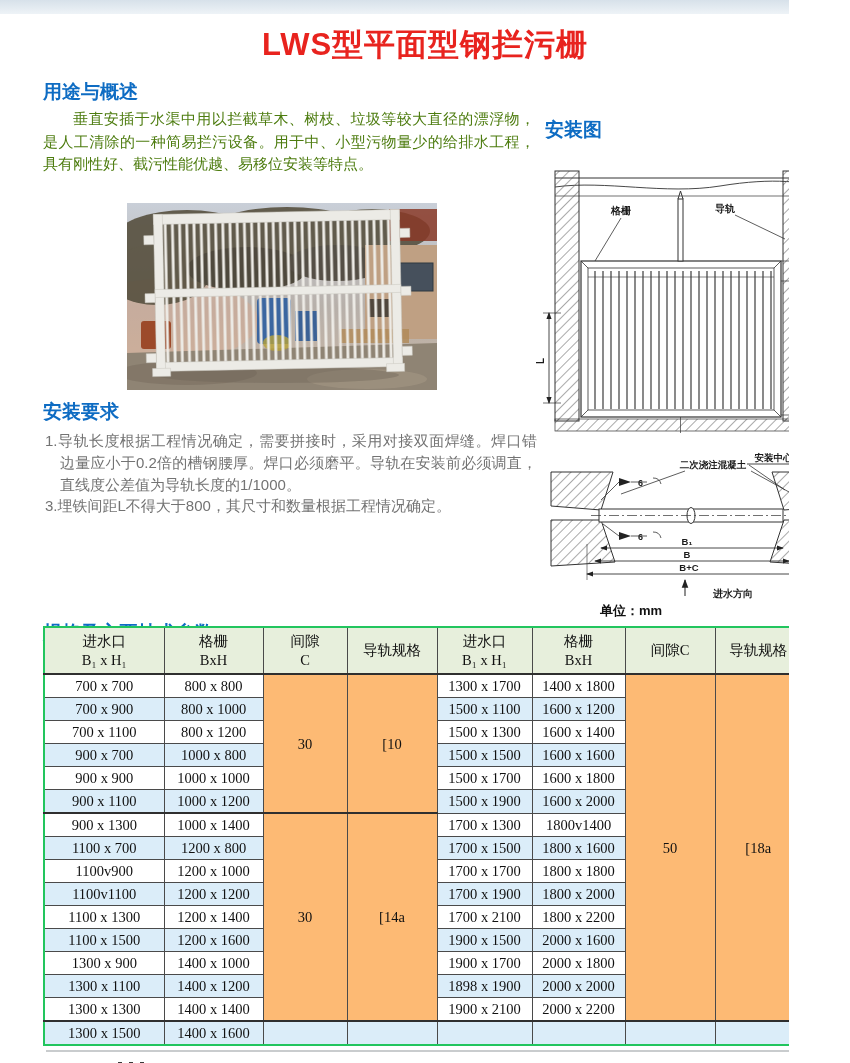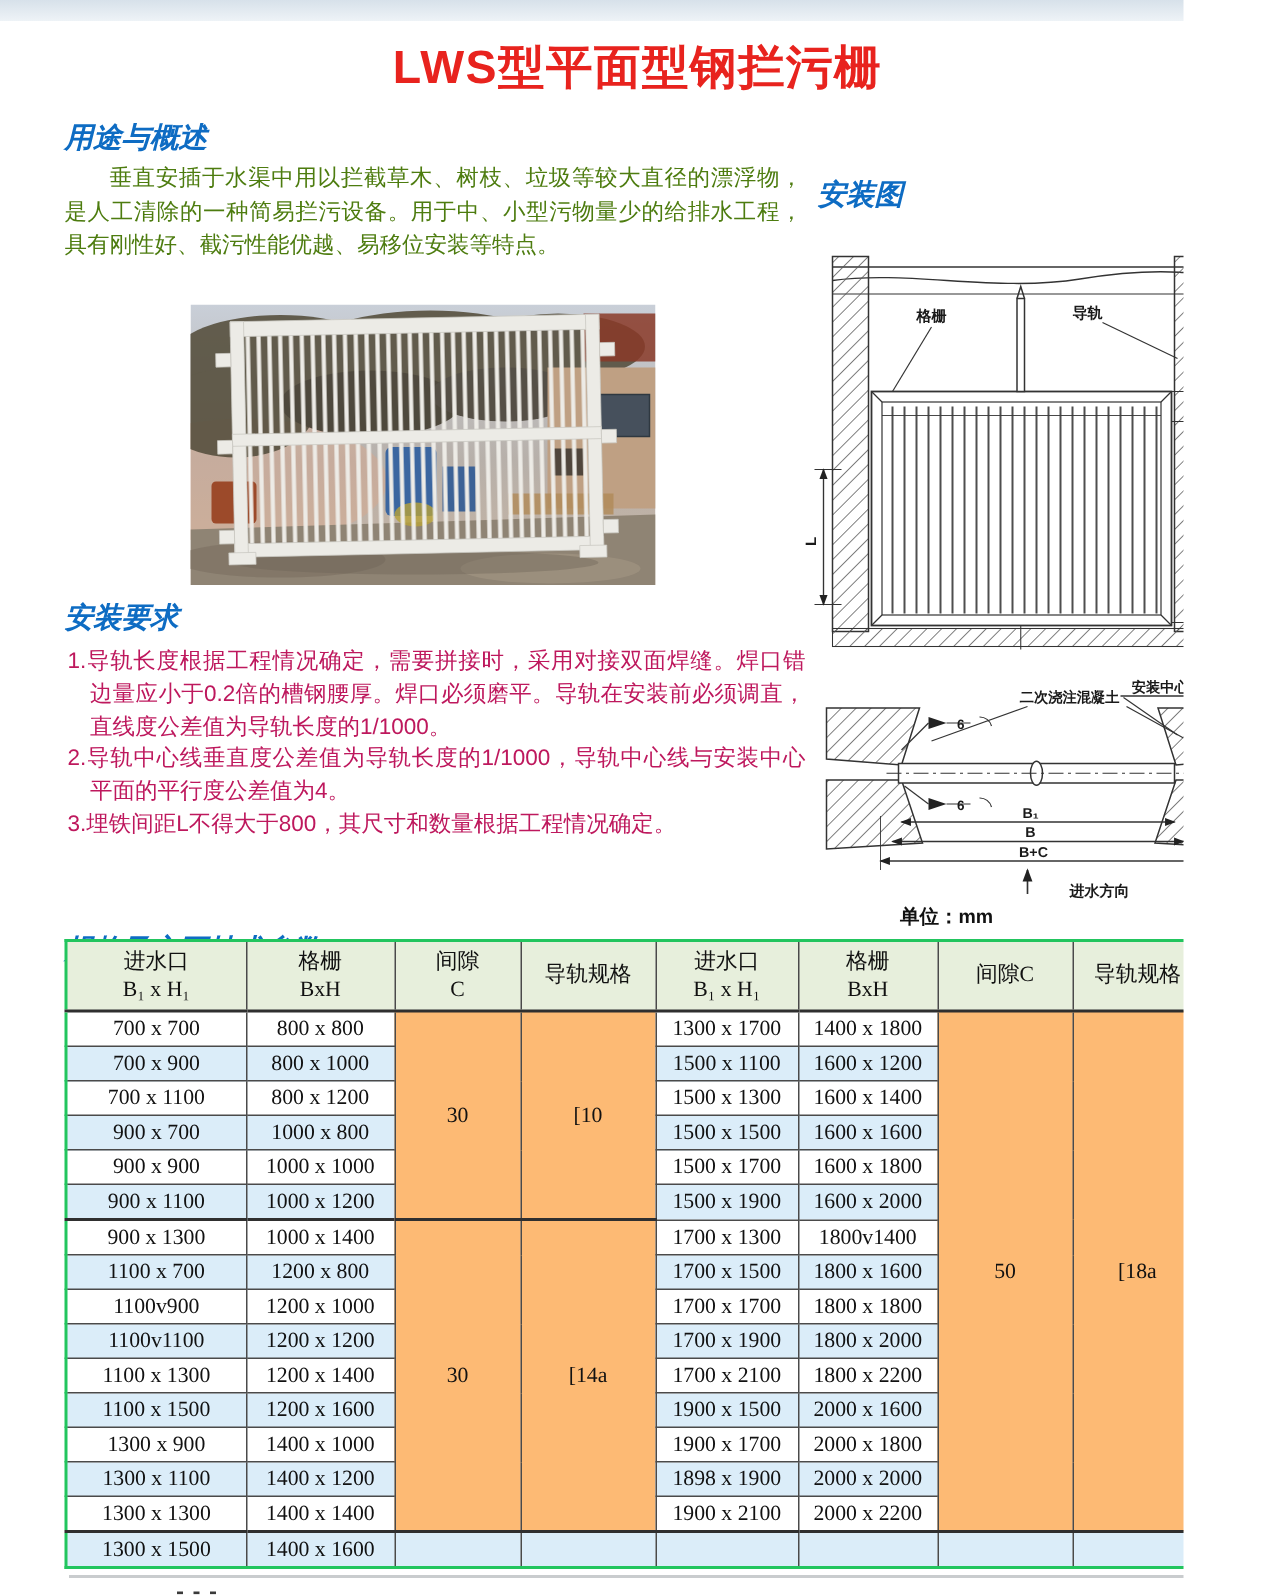--- a/index.html
+++ b/index.html
@@ -3,24 +3,24 @@
 <meta charset="utf-8">
 <style>
   html,body{margin:0;padding:0;background:#fff;}
   #page{position:relative;width:789px;height:1063px;background:#fff;overflow:hidden;
         font-family:"Liberation Sans",sans-serif;}
   .abs{position:absolute;}
   #topstrip{left:0;top:0;width:850px;height:14px;
     background:linear-gradient(#d7e1ea,#eef3f7);}
   #title{left:0;top:24px;width:850px;text-align:center;
     font-size:31px;font-weight:bold;color:#e8231e;letter-spacing:1px;}
-  .sec-h{color:#0e6cc3;font-weight:bold;font-size:19px;font-style:italic;}
+  .sec-h{color:#0e6cc3;font-weight:bold;font-size:19px;}
   #overview-body{left:43px;top:108px;width:492px;font-size:15px;color:#4d7c0f;
     line-height:22.5px;text-align:justify;text-indent:2em;}
-  #req-list{left:45px;top:430px;width:492px;font-size:15px;color:#be185d;line-height:21.8px;}
+  #req-list{left:45px;top:430px;width:492px;font-size:15px;color:#737373;line-height:21.8px;}
   .req-item{padding-left:15px;text-indent:-15px;text-align:justify;}
   #unit-label{top:602px;left:600px;width:202px;
     font-size:13px;font-weight:bold;color:#111;}
   
   #spec-table{left:43px;top:626px;border-collapse:collapse;table-layout:fixed;width:758px;
     font-family:"Liberation Serif","DejaVu Sans",serif;}
   #spec-table th,#spec-table td{border:1px solid #4a4a4a;text-align:center;padding:0;}
   #spec-table{border:2px solid #22c55e;}
   #spec-table thead th{background:#e7efdc;height:45px;font-size:14.5px;font-weight:normal;
     border-bottom:2px solid #2f2f2f;line-height:19px;vertical-align:middle;color:#111;}
@@ -201,21 +201,20 @@
     <text x="152" y="97" font-size="9.5" font-weight="bold" text-anchor="middle">B₁</text>
     <text x="152" y="110" font-size="9.5" font-weight="bold" text-anchor="middle">B</text>
     <text x="154" y="123" font-size="9.5" font-weight="bold" text-anchor="middle">B+C</text>
     <text x="178" y="149" font-size="10" font-weight="bold" text-anchor="start">进水方向</text>
   </svg>
 
   <div class="abs sec-h" style="left:43px;top:399px;">安装要求</div>
 
   <div id="req-list" class="abs">
     <div class="req-item">1.导轨长度根据工程情况确定，需要拼接时，采用对接双面焊缝。焊口错边量应小于0.2倍的槽钢腰厚。焊口必须磨平。导轨在安装前必须调直，直线度公差值为导轨长度的1/1000。</div>
-    <div class="req-item">2.导轨中心线垂直度公差值为导轨长度的1/1000，导轨中心线与安装中心平面的平行度公差值为4。</div>
     <div class="req-item">3.埋铁间距L不得大于800，其尺寸和数量根据工程情况确定。</div>
   </div>
 
   <div class="abs sec-h" style="left:43px;top:592px;margin-top:28px;">规格及主要技术参数</div>
 
   <div id="unit-label" class="abs">单位：mm</div>
 
   <table id="spec-table" class="abs">
     <colgroup>
       <col style="width:120px">

